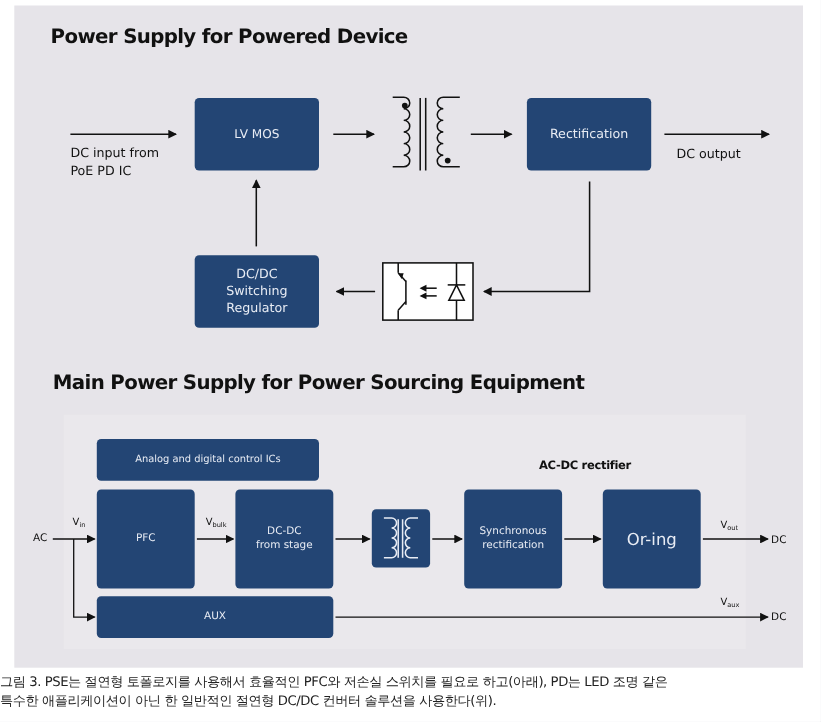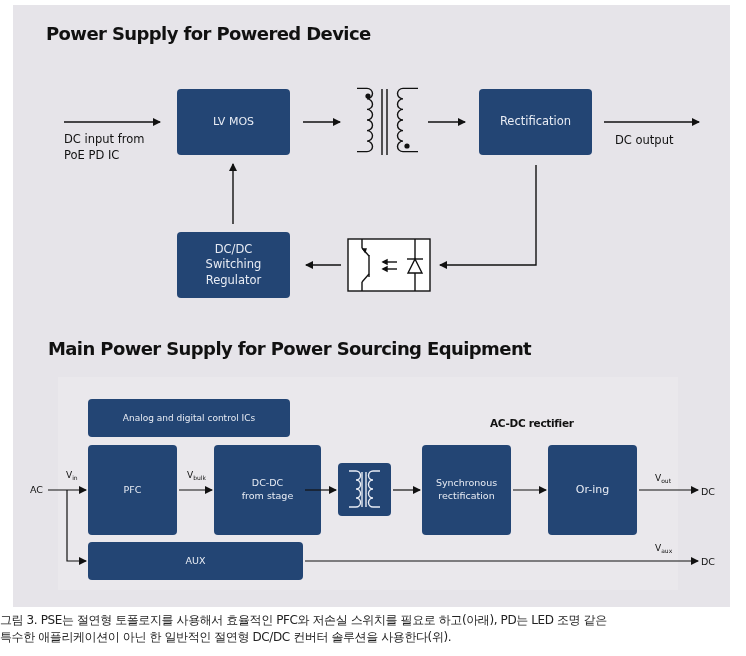--- a/index.html
+++ b/index.html
@@ -48,39 +48,39 @@
 
 <div class="title t2">Main Power Supply for Power Sourcing Equipment</div>
 <div class="sub-heading">AC-DC rectifier</div>
 
 <div class="box" style="left:88px; top:399px; width:202px; height:38px; font-size:9px;">
   <span>Analog and digital control ICs</span>
 </div>
 <div class="box" style="left:88px; top:445px; width:89px; height:90px; font-size:9.5px;">
   <span>PFC</span>
 </div>
-<div class="box" style="left:214px; top:445px; width:107px; height:90px; font-size:9.5px; flex-direction:column;">
+<div class="box" style="left:214px; top:445px; width:89px; height:90px; font-size:9.5px; flex-direction:column;">
   <span>DC-DC</span>
   <span>from stage</span>
 </div>
 <div class="box" style="left:338px; top:463px; width:53px; height:53px; border-radius:4px;">
   <svg width="53" height="53" viewBox="0 0 53 53">
     <g fill="none" stroke="#e8ecf4" stroke-width="1.4">
       <path d="M11 11 H18 A4.5 4.5 0 0 1 18 20 A4.5 4.5 0 0 1 18 29 A4.5 4.5 0 0 1 18 38 A4.5 4.5 0 0 1 18 47 H11" transform="translate(0,-3)"></path>
       <line x1="24" y1="9" x2="24" y2="44"></line>
       <line x1="28" y1="9" x2="28" y2="44"></line>
       <path d="M42 11 H35 A4.5 4.5 0 0 0 35 20 A4.5 4.5 0 0 0 35 29 A4.5 4.5 0 0 0 35 38 A4.5 4.5 0 0 0 35 47 H42" transform="translate(0,-3)"></path>
     </g>
   </svg>
 </div>
 <div class="box" style="left:422px; top:445px; width:89px; height:90px; font-size:9.5px; flex-direction:column;">
   <span>Synchronous</span>
   <span>rectification</span>
 </div>
-<div class="box" style="left:548px; top:445px; width:89px; height:90px; font-size:11px;">
+<div class="box" style="left:548px; top:445px; width:89px; height:90px; font-size:15px;">
   <span>Or-ing</span>
 </div>
 <div class="box" style="left:88px; top:542px; width:215px; height:38px; font-size:9.5px;">
   <span>AUX</span>
 </div>
 
 <div class="lbl-s" style="left:30px; top:484px; font-size:9.5px;">AC</div>
 <div class="lbl-s" style="left:66px; top:470px;"><span>V</span><sub>in</sub></div>
 <div class="lbl-s" style="left:187px; top:470px;"><span>V</span><sub>bulk</sub></div>
 <div class="lbl-s" style="left:655px; top:473px;"><span>V</span><sub>out</sub></div>

